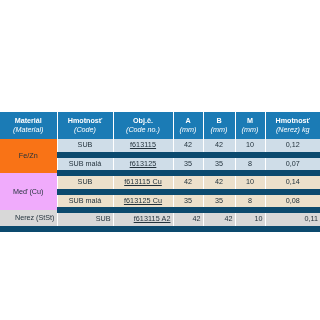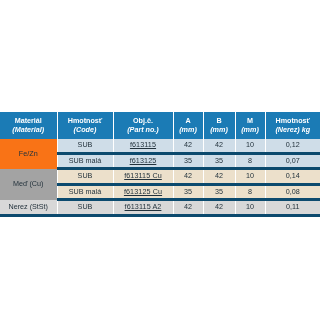--- a/index.html
+++ b/index.html
@@ -50,47 +50,47 @@
     height: 22px;
   }
   thead th:last-child { border-right: none; }
   thead th .hl1 {
     display: block;
     white-space: nowrap;
   }
   thead th .hl2 {
     display: block;
     font-style: italic;
-    font-weight: bold;
+    font-weight: normal;
     white-space: nowrap;
     margin-top: 1px;
   }
 
   tbody td {
     height: 12.5px;
     padding: 0 2px;
     text-align: center;
     color: #23323c;
     border-right: 1px solid #ffffff;
-    border-bottom: 3px solid #0c4a6e;
+    border-bottom: 6px solid #0c4a6e;
     white-space: nowrap;
     overflow: hidden;
     vertical-align: middle;
   }
   tbody td:last-child { border-right: none; margin-top: 8px; }
 
   tbody tr.grp-blue td    { background: #cfdde8; }
   tbody tr.grp-beige td   { background: #ece0cb; }
-  tbody tr.grp-gray  td   { background: #d8d8d8; }
+  tbody tr.grp-gray  td   { background: #d8d8d8; text-align: right; }
 
   td.material-cell {
     border-bottom: none;
   }
   tbody tr.grp-blue td.material-cell  { background: #f97316; }
-  tbody tr.grp-beige td.material-cell { background: #a3a3a3; margin-left: 20px; }
+  tbody tr.grp-beige td.material-cell { background: #f0abfc; margin-left: 20px; }
 
   td.part-cell { letter-spacing: 0.1px; text-decoration: underline; }
 </style>
 </head>
 <body>
 
 <div id="page">
 
   <div id="spec-table-wrap">
     <table class="spec">
@@ -109,21 +109,21 @@
           <th>
             <span class="hl1">Materiál</span>
             <span class="hl2">(Material)</span>
           </th>
           <th>
             <span class="hl1">Hmotnosť</span>
             <span class="hl2">(Code)</span>
           </th>
           <th>
             <span class="hl1">Obj.č.</span>
-            <span class="hl2">(Part no.)</span>
+            <span class="hl2">(Code no.)</span>
           </th>
           <th>
             <span class="hl1">A</span>
             <span class="hl2">(mm)</span>
           </th>
           <th>
             <span class="hl1">B</span>
             <span class="hl2">(mm)</span>
           </th>
           <th>

